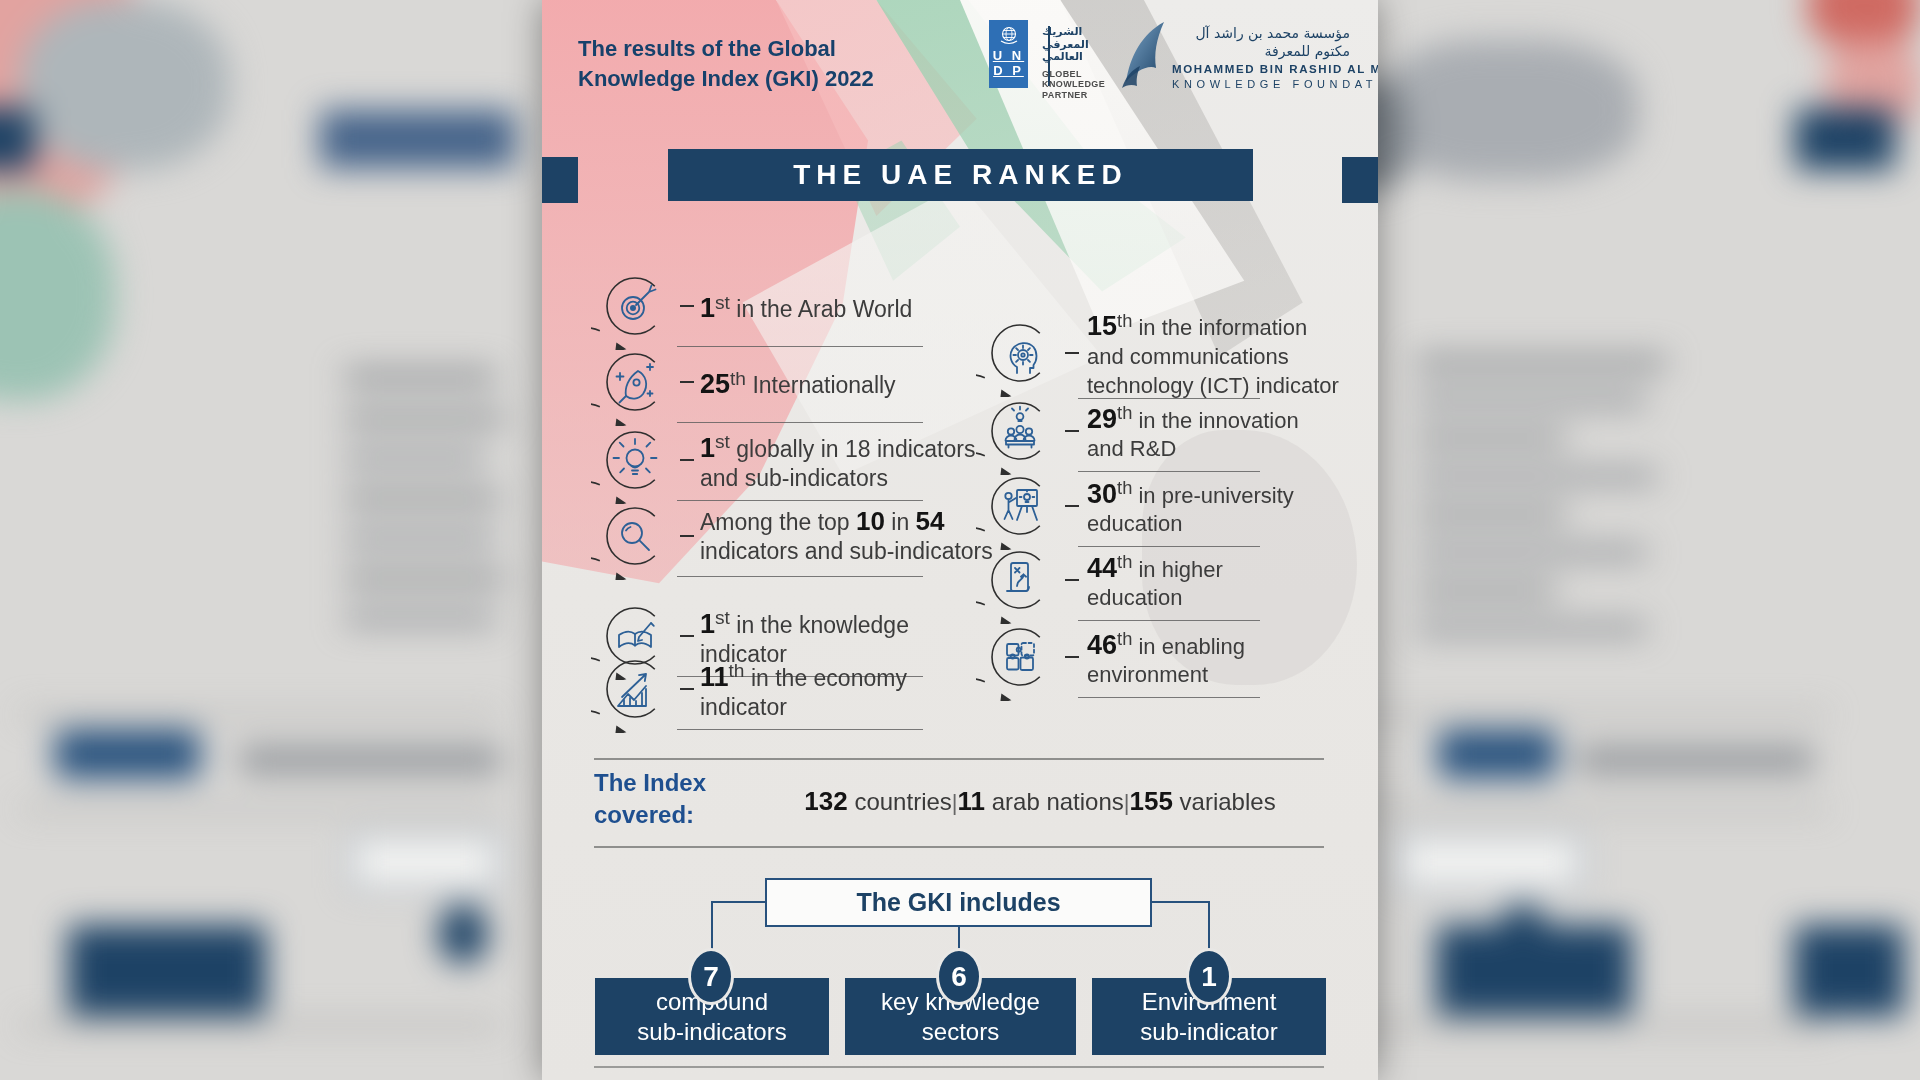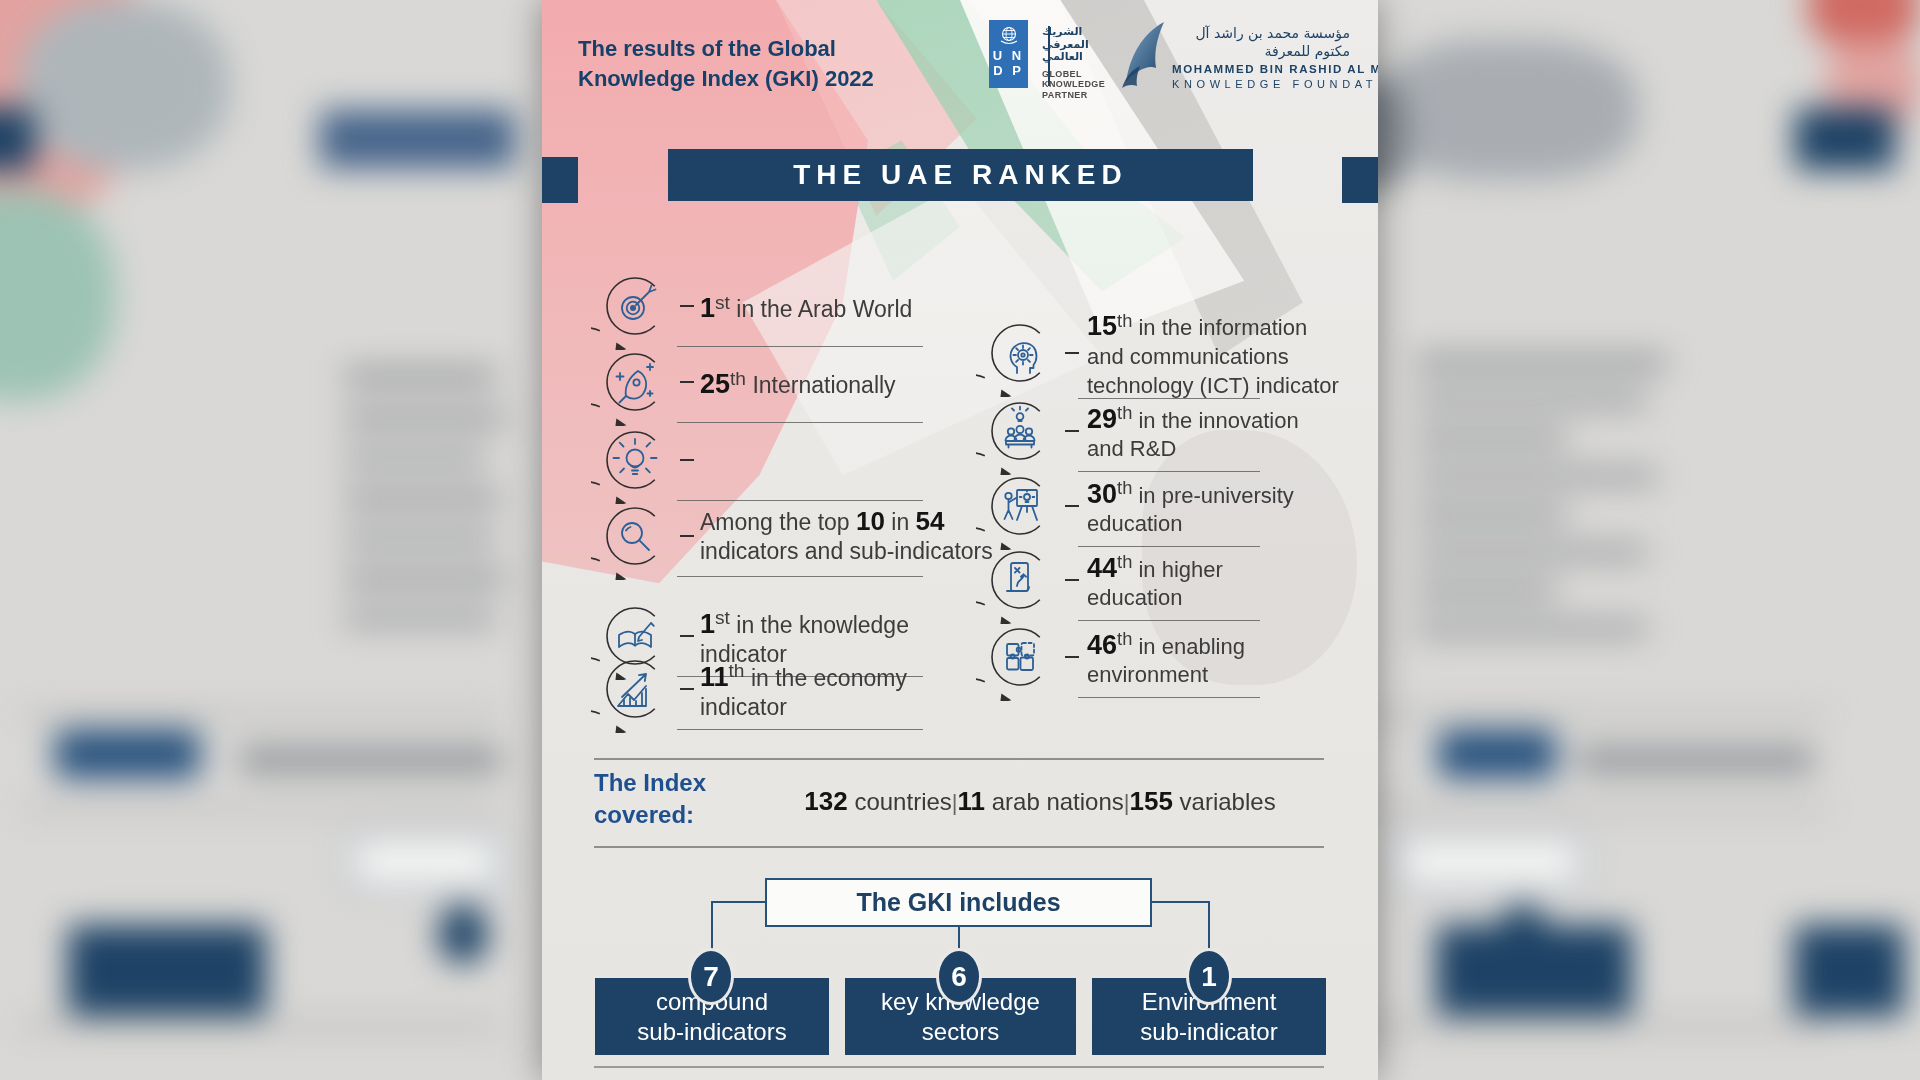--- a/index.html
+++ b/index.html
@@ -21,21 +21,21 @@
   .decor { position:absolute; inset:0; overflow:hidden; pointer-events:none; }
   .poly { position:absolute; inset:0; }
 
   
   .title { position:absolute; left:36px; top:34px; color:#17416b; font-weight:bold;
     font-size:22px; line-height:30px; }
   .undp-box { position:absolute; left:447px; top:20px; width:39px; height:68px;
     background:#2e6fb5; display:flex; flex-direction:column; align-items:center; }
   .undp-globe { margin-top:4px; }
   .undp-letters { color:#fff; font-weight:bold; font-size:13px; line-height:15px;
-    letter-spacing:3px; text-align:center; margin-top:2px; }
+    letter-spacing:3px; text-align:center; margin-top:2px;text-decoration:underline; }
   .vdiv { position:absolute; left:506px; top:26px; width:1.5px; height:60px; background:#1d4265; }
   .gkp { position:absolute; left:500px; top:26px; width:72px; }
   .gkp-ar { font-family:"DejaVu Sans", sans-serif; color:#1d4265; font-size:11px;
     line-height:12.5px; font-weight:bold; }
   .gkp-en { color:#4c4c4c; font-size:9px; line-height:10.5px; font-weight:bold;
     letter-spacing:.4px; margin-top:5px; }
   .mbrf-swoosh { position:absolute; left:578px; top:20px; }
   .mbrf { position:absolute; left:630px; top:24px; width:178px; }
   .mbrf-ar { font-family:"DejaVu Sans", sans-serif; color:#1d4265; font-size:14px;
     text-align:right; line-height:18px; }
@@ -270,20 +270,24 @@
           <use href="#ring-sym"></use>
         </svg>
       <svg class="icn" viewBox="0 0 60 60">
         <g class="ic-stroke">
           <circle cx="30" cy="28" r="8.5"></circle>
           <path d="M26.5 36 q3.5 3 7 0 M27 40.5 h6 M27.8 44 h4.4"></path>
           <path d="M30 14 v-5 M41.5 16.5 l3.8 -3.8 M46 28 h5.5 M18.5 16.5 l-3.8 -3.8 M14 28 h-5.5 M41 38.5 l3.8 3.8 M19 38.5 l-3.8 3.8"></path>
         </g>
       </svg>
       <div class="dash"></div>
+      <div class="txt">
+        <div><span class="rank">1</span><sup>st</sup> <span>globally in 18 indicators</span></div>
+        <div>and sub-indicators</div>
+      </div>
       <div class="sep"></div>
     </div>
 
     <div class="item col-left" style="left:49px;top:492px">
       <svg class="ring">
           <use href="#ring-sym"></use>
         </svg>
       <svg class="icn" viewBox="0 0 60 60">
         <g class="ic-stroke">
           <circle cx="27" cy="27" r="10"></circle>

